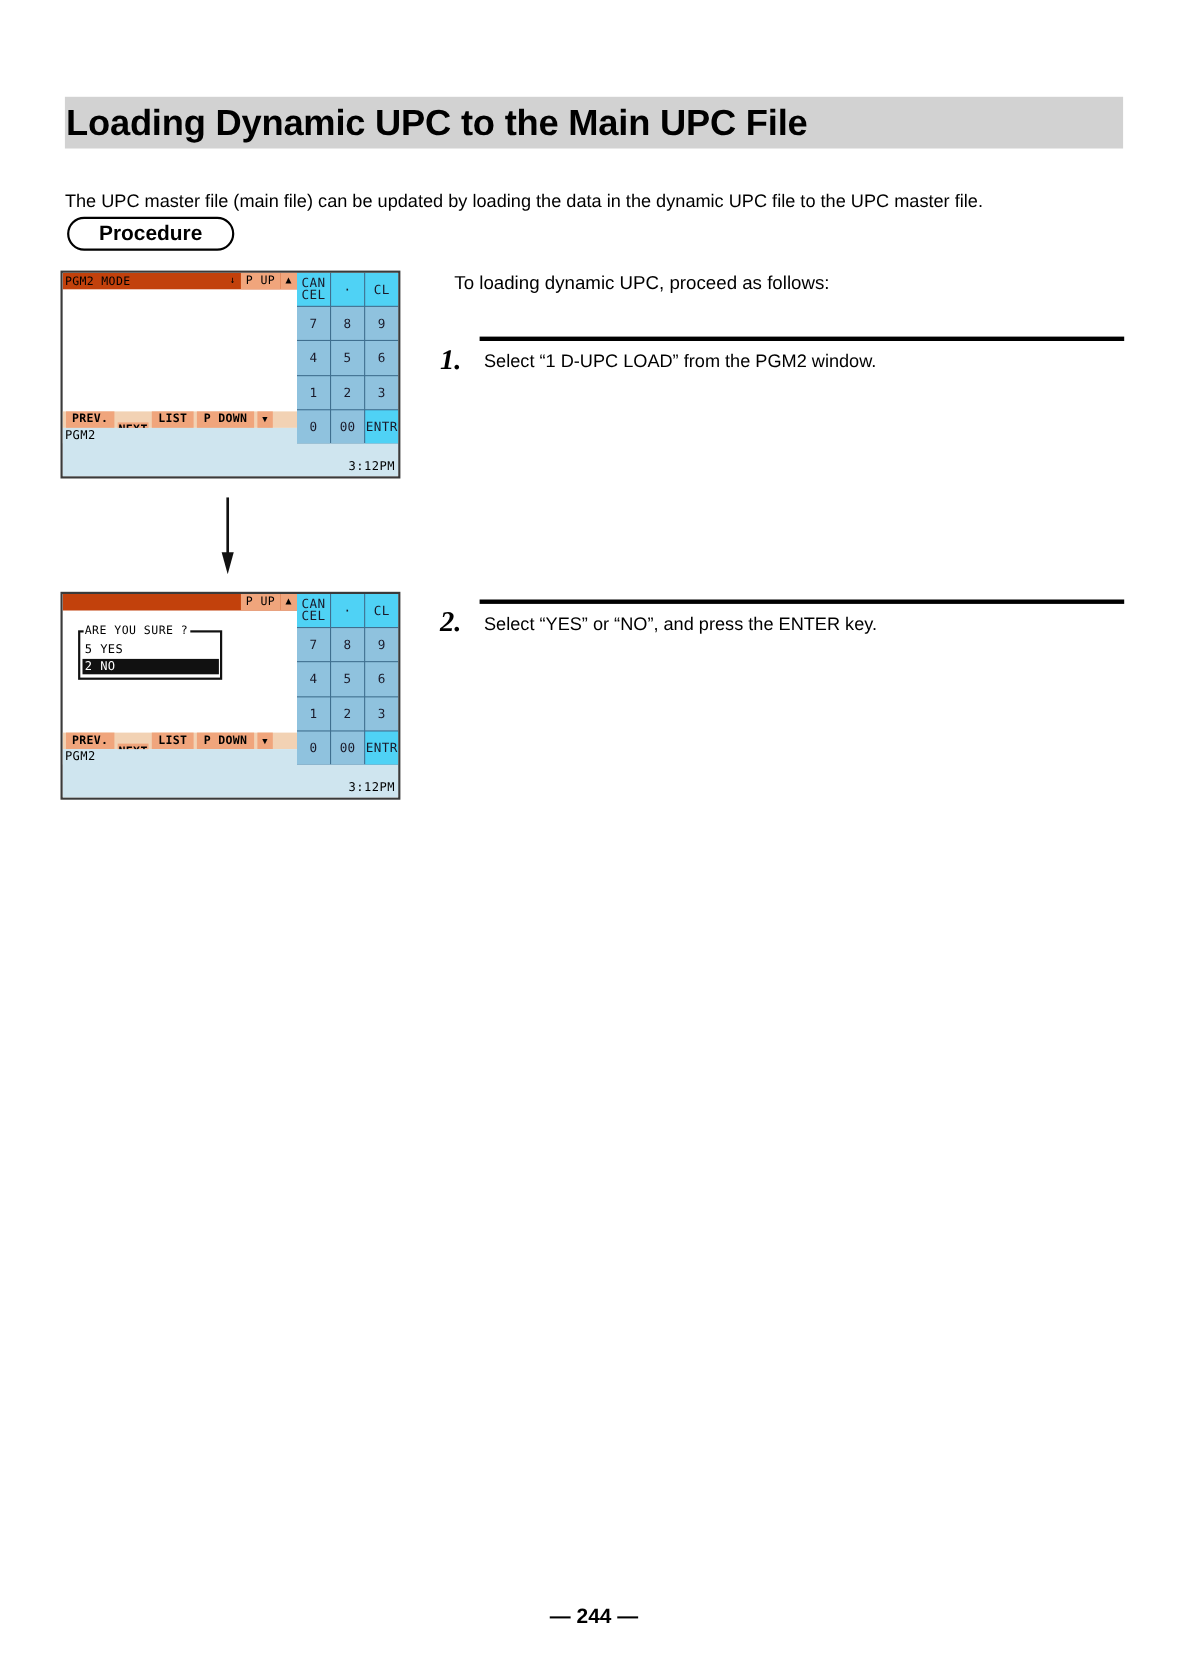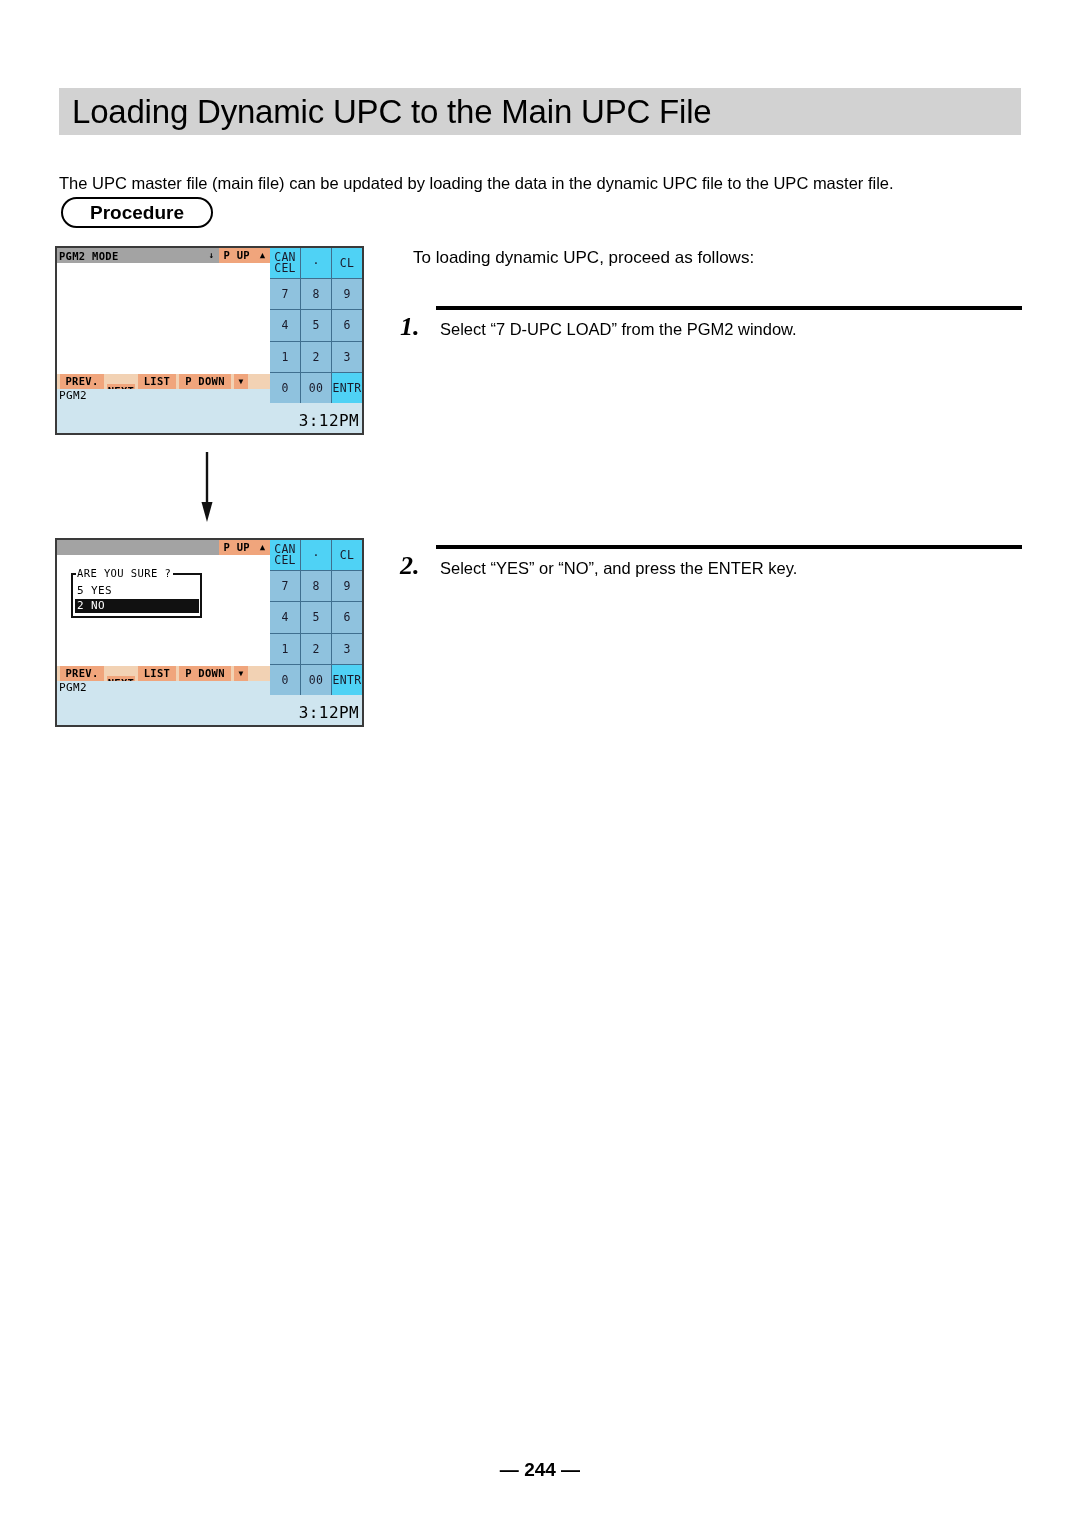--- a/index.html
+++ b/index.html
@@ -22,23 +22,23 @@
     left: 59px;
     top: 88px;
     width: 962px;
     height: 47px;
     background: #d2d2d2;
     display: flex;
     align-items: center;
   }
   .title-banner .title-text {
     font-size: 33px;
-    font-weight: normal;
+    font-weight: bold;
     letter-spacing: -0.2px;
-    padding-left: 13px;
+    padding-left: 1px;
     white-space: nowrap;
   }
 
   
   .intro {
     position: absolute;
     left: 59px;
     top: 150px;
     width: 965px;
     font-size: 16.5px;
@@ -93,25 +93,25 @@
     width: 213px;
     height: 155px;
     background: #ffffff;
   }
   
   .lcd-topbar {
     position: absolute;
     left: 0; top: 0;
     width: 213px;
     height: 15px;
-    background: #a3a3a3;
+    background: #c2410c;
     display: flex;
     align-items: center;
     font-size: 10.5px;
-    font-weight: bold;
+    font-weight: normal;
     letter-spacing: 0.3px;
   }
   .lcd-topbar .tb-title {
     padding-left: 2px;
     flex: 0 0 auto;
   }
   .lcd-topbar .tb-spacer { flex: 1 1 auto; }
   .lcd-topbar .tb-arrow {
     flex: 0 0 auto;
     width: 14px;
@@ -209,21 +209,21 @@
     position: absolute;
     left: 2px;
     top: 0px;
     font-size: 11px;
     letter-spacing: 0.4px;
   }
   .lcd-status .st-time {
     position: absolute;
     right: 3px;
     bottom: 3px;
-    font-size: 16px;
+    font-size: 11px;
     letter-spacing: 0.4px;
     margin-left: 14px;
   }
 
   
   .lcd-keypad {
     position: absolute;
     left: 213px;
     top: 0;
     width: 92px;
@@ -480,21 +480,21 @@
     </div>
 
   </div>
 </div>
 
 <div class="lead-text">To loading dynamic UPC, proceed as follows:</div>
 
 <div class="step" id="step-1">
   <div class="rule"></div>
   <div class="step-num">1.</div>
-  <div class="step-text">Select “7 D-UPC LOAD” from the PGM2 window.</div>
+  <div class="step-text">Select “1 D-UPC LOAD” from the PGM2 window.</div>
 </div>
 
 <div class="step" id="step-2">
   <div class="rule"></div>
   <div class="step-num">2.</div>
   <div class="step-text">Select “YES” or “NO”, and press the ENTER key.</div>
 </div>
 
 <div class="page-footer">— 244 —</div>
 

